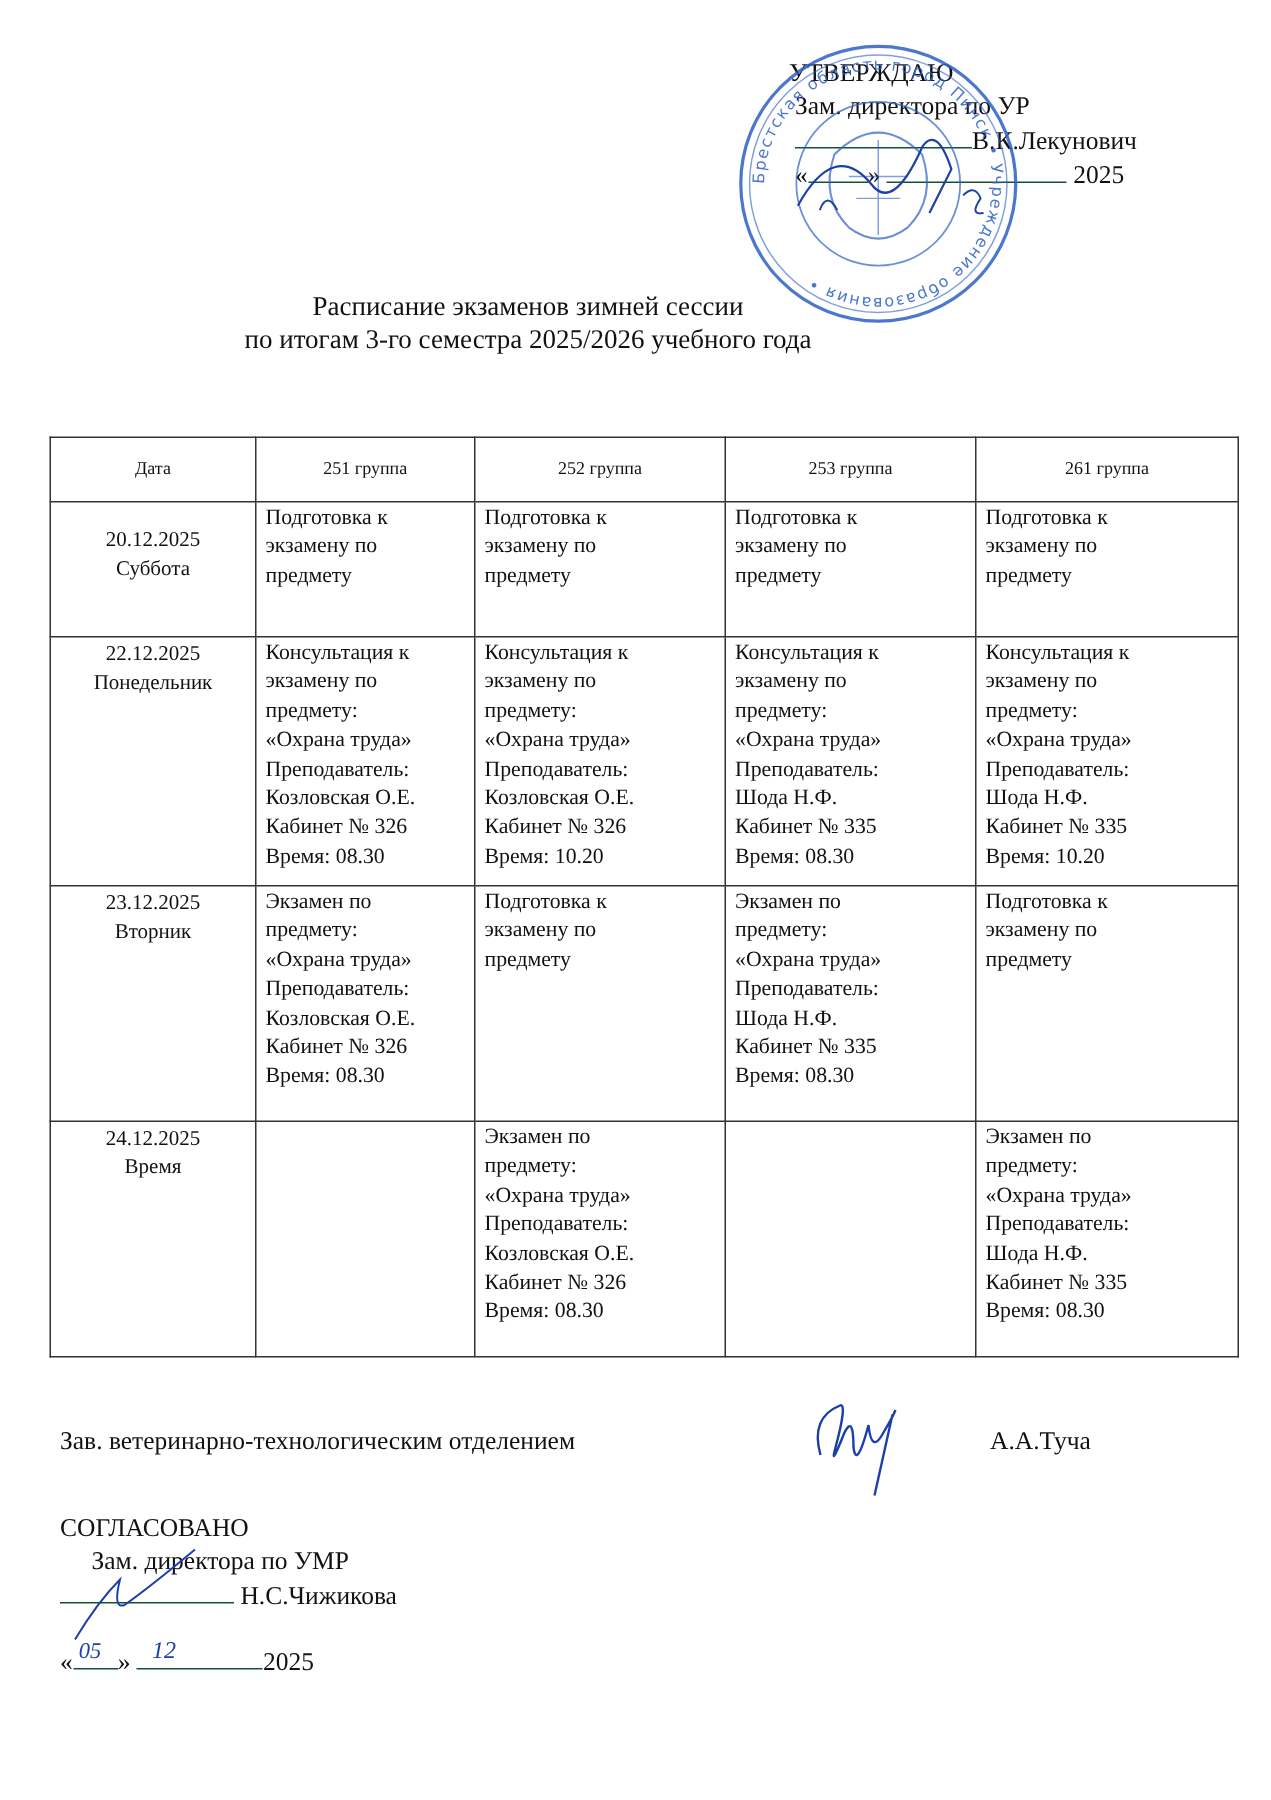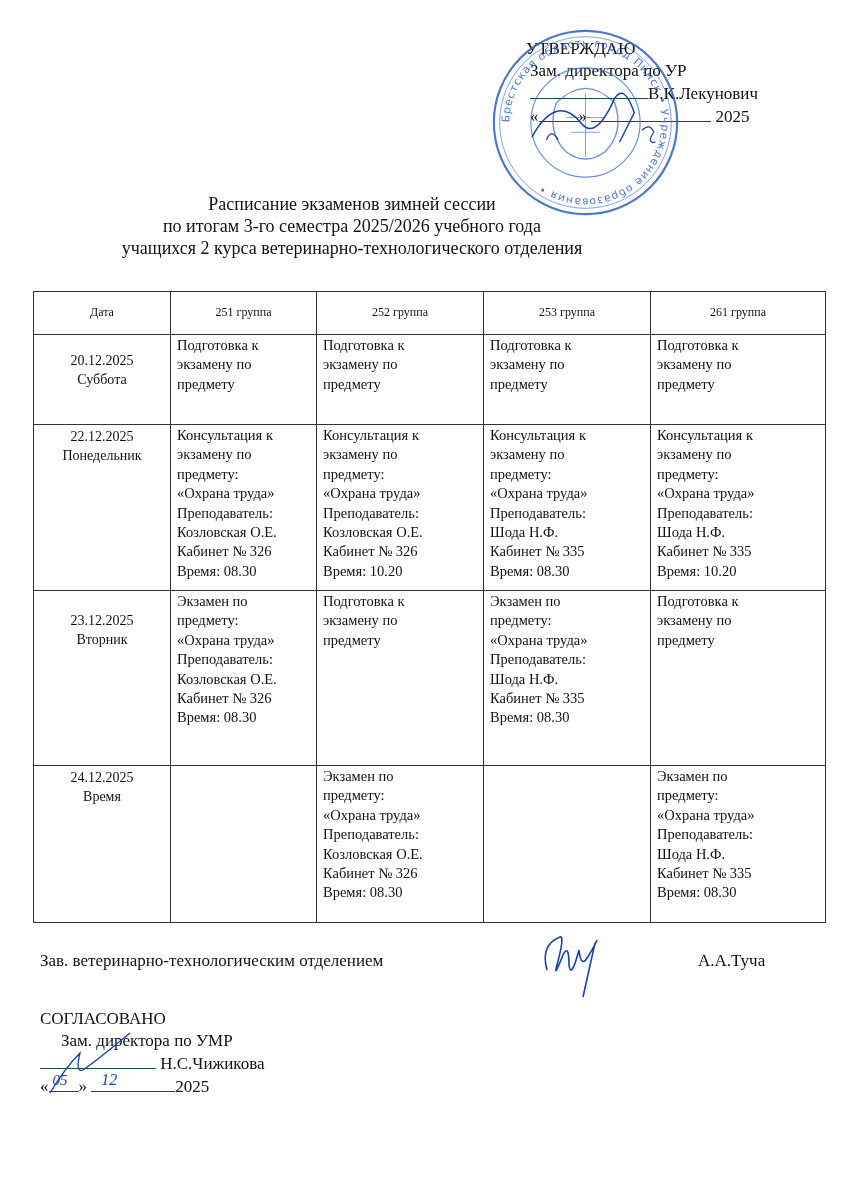--- a/index.html
+++ b/index.html
@@ -35,27 +35,27 @@
   table.sched th {
     font-weight: normal; font-size: 12px; height: 40px; vertical-align: middle; text-align: center;
   }
   table.sched td { padding: 1px 6px 4px 6px; text-align: left; }
   table.sched td.date { text-align: center; font-size: 14px; padding-top: 18px; }
   tr.r1 td { height: 69px; }
   tr.r1 td.date { padding-top: 16px; }
   tr.r2 td { height: 159px; }
   tr.r2 td.date { padding-top: 2px; }
   tr.r3 td { height: 150px; }
-  tr.r3 td.date { padding-top: 20px; }
+  tr.r3 td.date { padding-top: 2px; }
   tr.r4 td { height: 150px; }
   tr.r4 td.date { padding-top: 2px; margin-top: 48px; }
   .cell-line { display: block; white-space: nowrap; }
   .footer { position: absolute; left: 40px; font-size: 17px; line-height: 22px; }
   .sig-head { top: 950px; width: 760px; }
-  .sig-head .name { position: absolute; left: 620px; top: 0; margin-left: 38px; }
+  .sig-head .name { position: absolute; left: 620px; top: 0; }
   .sig-svg { position: absolute; pointer-events: none; }
   .agreed { top: 1008px; }
 </style>
 </head>
 <body>
 
 <div class="approve">
   <div class="l1">УТВЕРЖДАЮ</div>
   <div class="l2">Зам. директора по УР</div>
   <div class="l3">
@@ -79,21 +79,20 @@
     <textPath href="#stampArc">Брестская область город Пинск • Учреждение образования • </textPath>
   </text>
 
   <path d="M45 115 Q70 70 95 100 Q110 120 130 75 Q140 60 150 90 L135 120" fill="none" stroke="#1d3fa8" stroke-width="1.5"></path>
   <path d="M60 118 Q65 105 72 118 M158 108 Q166 100 170 110 Q162 122 172 120" fill="none" stroke="#1d3fa8" stroke-width="1.3"></path>
 </svg>
 
 <div class="title">
   <div>Расписание экзаменов  зимней сессии</div>
   <div>по итогам 3-го семестра 2025/2026 учебного года</div>
-  <div>учащихся 2 курса ветеринарно-технологического  отделения</div>
 </div>
 
 <table class="sched">
   <colgroup>
     <col style="width:137px">
       <col style="width:146px">
       <col style="width:167px">
       <col style="width:167px">
       <col style="width:175px">
   </colgroup>
@@ -252,18 +251,18 @@
 
 <div class="footer agreed">
   <div>СОГЛАСОВАНО</div>
   <div style="padding-left:4px;margin-left:17px;">Зам. директора по УМР</div>
   <div>
     <span class="line" style="width:116px;"></span>
     <span>Н.С.Чижикова</span>
   </div>
   <div>
     <span>«</span><span class="line" style="width:30px;position:relative;"><span style="position:absolute;left:4px;top:-6px;color:#1d3fa8;font-style:italic;font-size:15px;">05</span></span><span>»</span>
-    <span class="line" style="width:84px;position:relative;"><span style="position:absolute;left:10px;top:-6px;color:#1d3fa8;font-style:italic;font-size:16px;">12</span></span><span>2025</span>
+    <span class="line" style="width:84px;position:relative;margin-top:21px;"><span style="position:absolute;left:10px;top:-6px;color:#1d3fa8;font-style:italic;font-size:16px;">12</span></span><span>2025</span>
   </div>
 </div>
 <svg class="sig-svg" style="left:45px;top:1028px;" width="90" height="70" viewBox="0 0 90 70">
   <path d="M5 65 Q20 40 35 25 Q30 45 38 42 Q55 30 85 5" fill="none" stroke="#1d3fa8" stroke-width="1.3"></path>
 </svg>
 
 </body></html>

